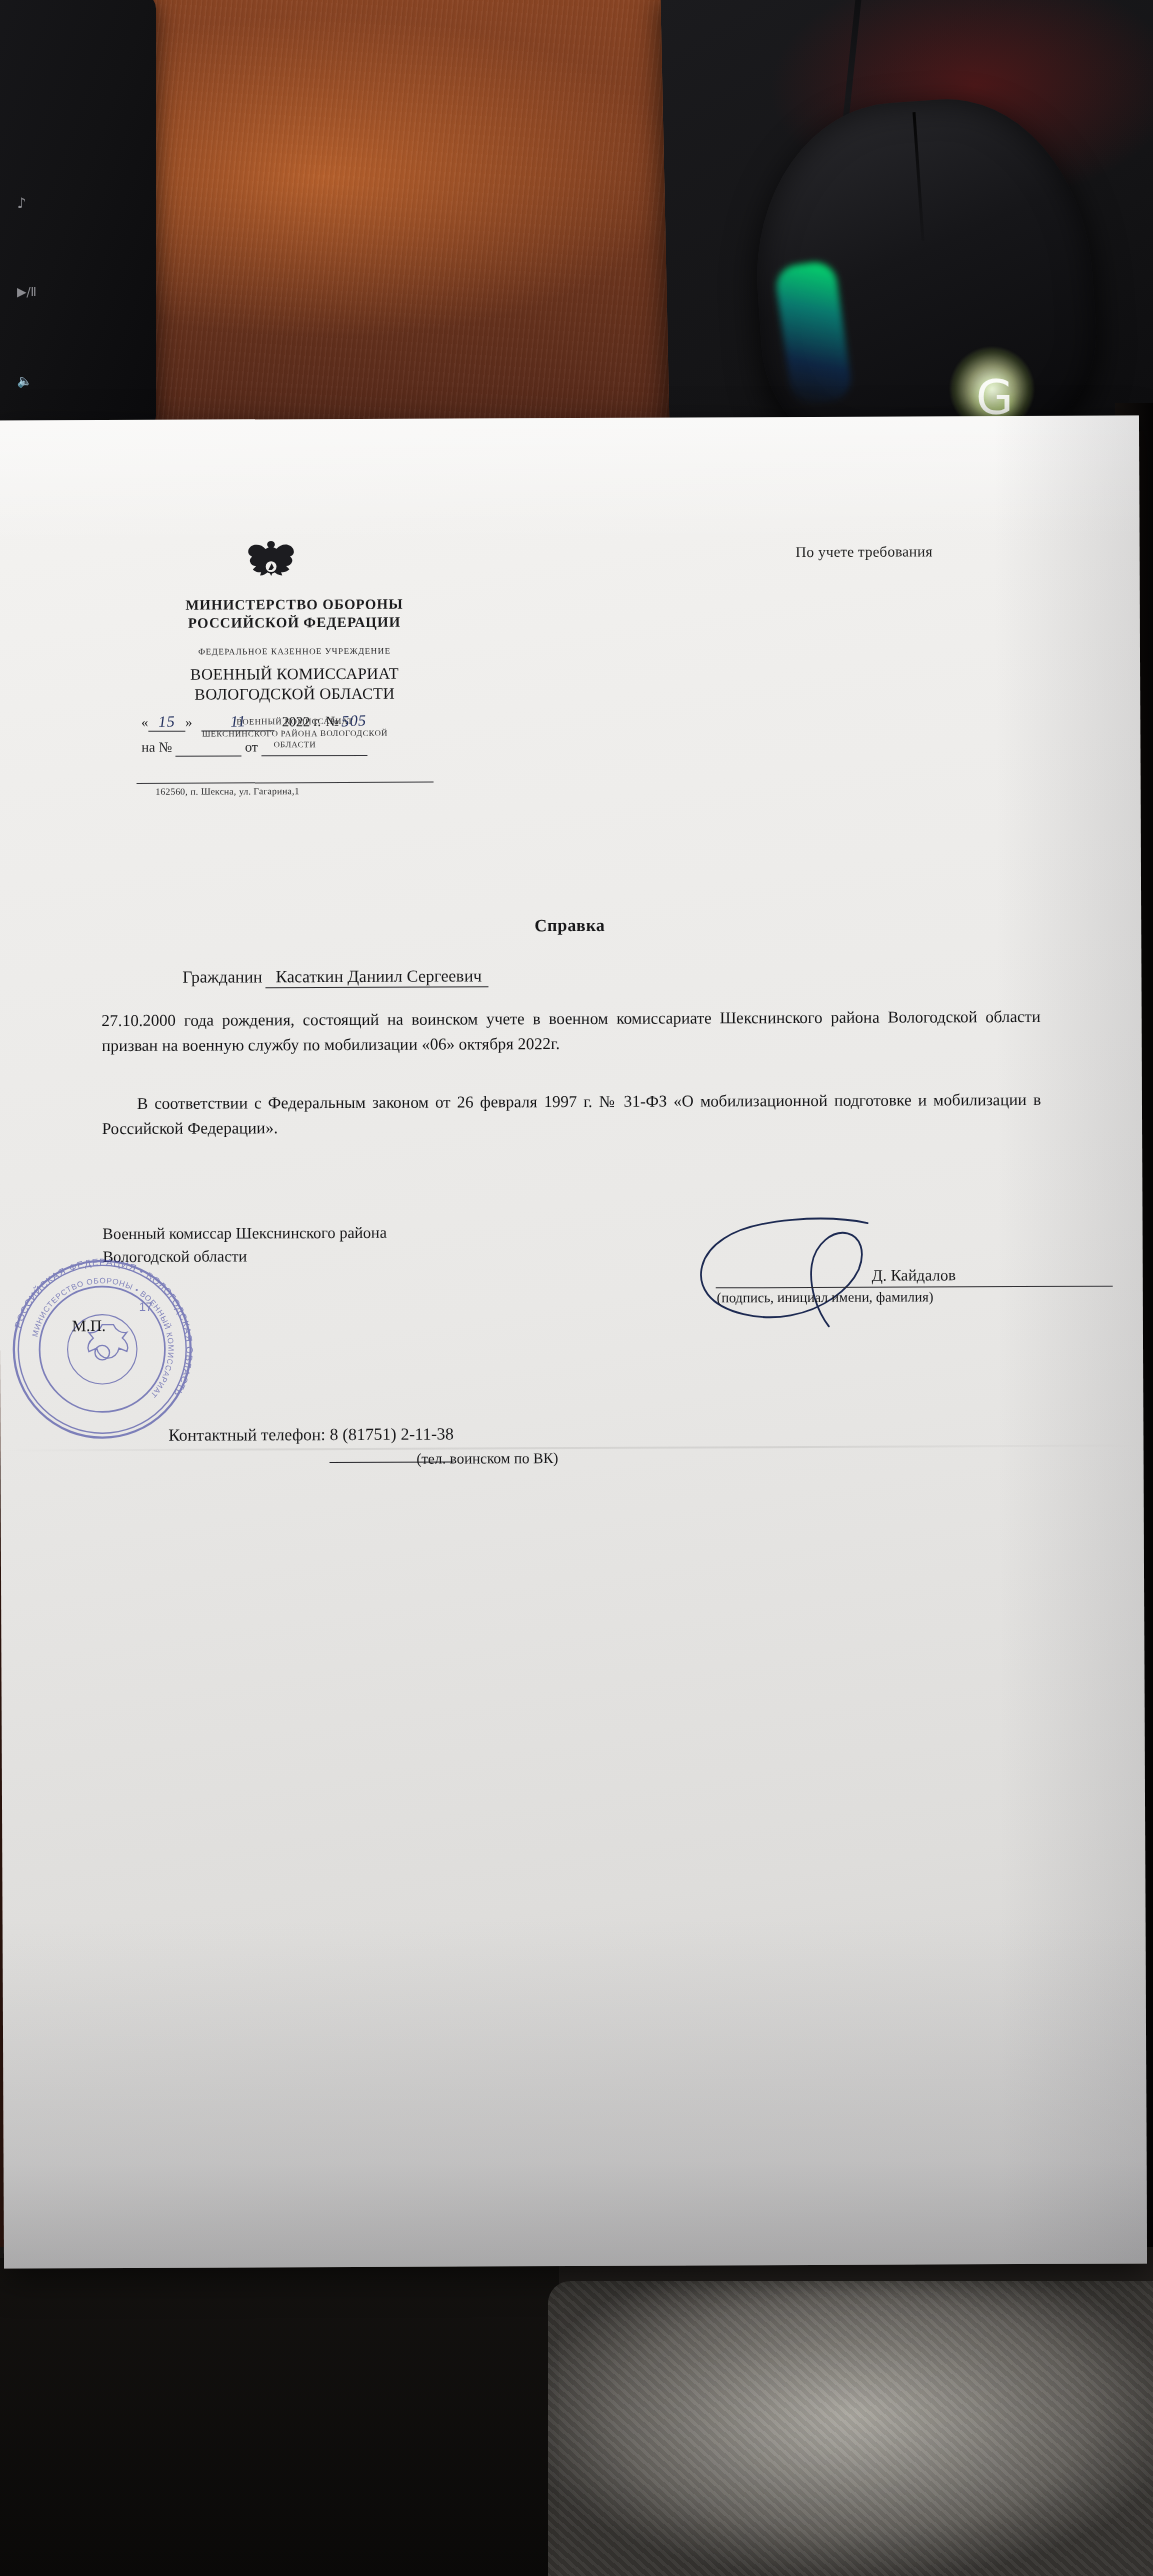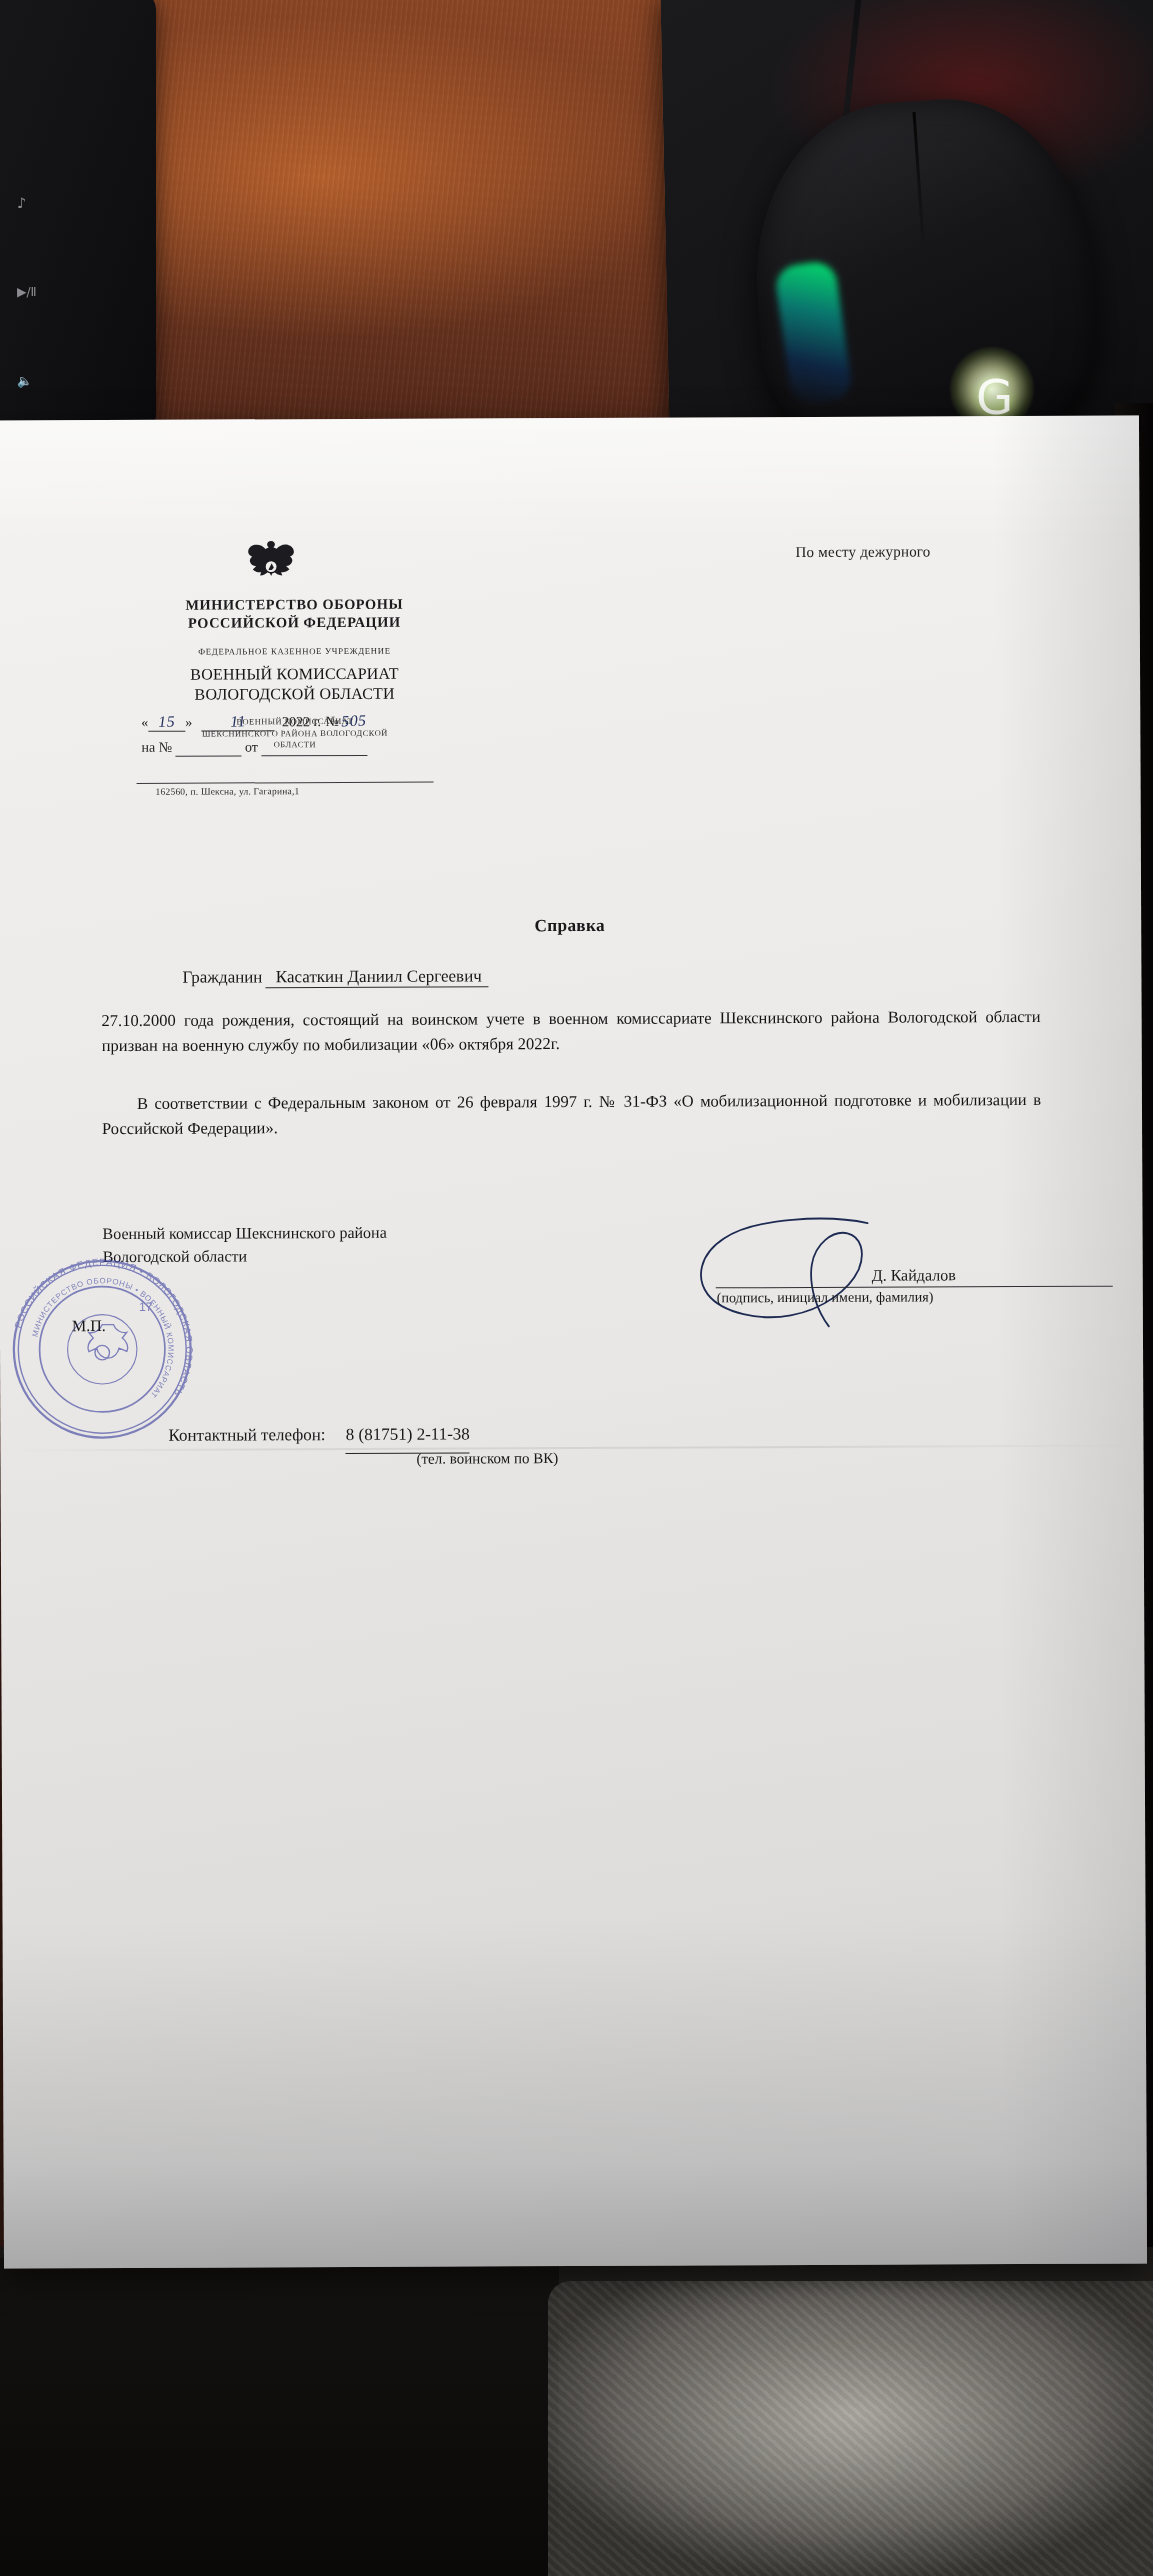--- a/index.html
+++ b/index.html
@@ -352,22 +352,21 @@
     opacity: 0.62;
   }
 
   .phone-row {
     position: absolute;
     left: 168px; top: 1006px;
     font-size: 17px;
   }
   .phone-row .num {
     border-bottom: 1px solid #25252a;
-    padding-bottom: 9px;
-    margin-left: 16px;
+    padding-bottom: 18px;
   }
   .phone-sub {
     position: absolute;
     left: 416px; top: 1032px;
     font-size: 15px;
   }
 </style>
 </head>
 <body>
 
@@ -391,21 +390,21 @@
 
   <div class="right-dark"></div>
   <div class="floor"></div>
   <div class="floor-dark-left"></div>
   <div class="floor-stone"></div>
 </div>
 
 <div class="sheet">
   <div class="doc">
 
-    <div class="addressee">По месту дежурного</div>
+    <div class="addressee">По учете требования</div>
 
     <svg class="emblem" viewBox="0 0 110 96">
       <g fill="#1c1c20">
         <path d="M55 8 c-4 0 -7 3 -7 6 0 2 1 4 3 5 l-6 3 c-5 -6 -13 -9 -21 -7 -7 2 -11 8 -10 14 1 4 4 6 7 7 -3 2 -5 5 -4 9 1 5 6 8 11 8 l-6 6 c4 4 10 6 15 5 l-2 6 c6 0 12 -3 16 -8 l4 9 4 -9 c4 5 10 8 16 8 l-2 -6 c5 1 11 -1 15 -5 l-6 -6 c5 0 10 -3 11 -8 1 -4 -1 -7 -4 -9 3 -1 6 -3 7 -7 1 -6 -3 -12 -10 -14 -8 -2 -16 1 -21 7 l-6 -3 c2 -1 3 -3 3 -5 0 -3 -3 -6 -7 -6z"></path>
       </g>
       <circle cx="55" cy="54" r="11" fill="#f0efed" stroke="#1c1c20" stroke-width="2.5"></circle>
       <path d="M50 60 l6 -12 4 8 -4 4z" fill="#1c1c20"></path>
     </svg>
 
     <div class="header-block">

